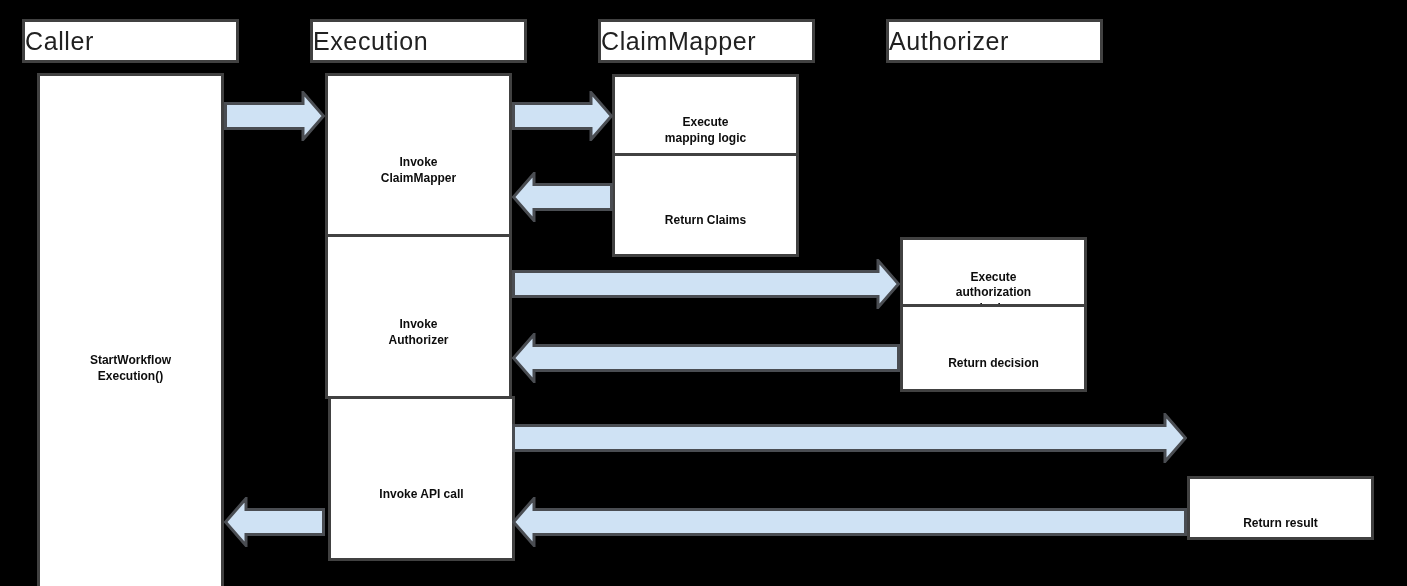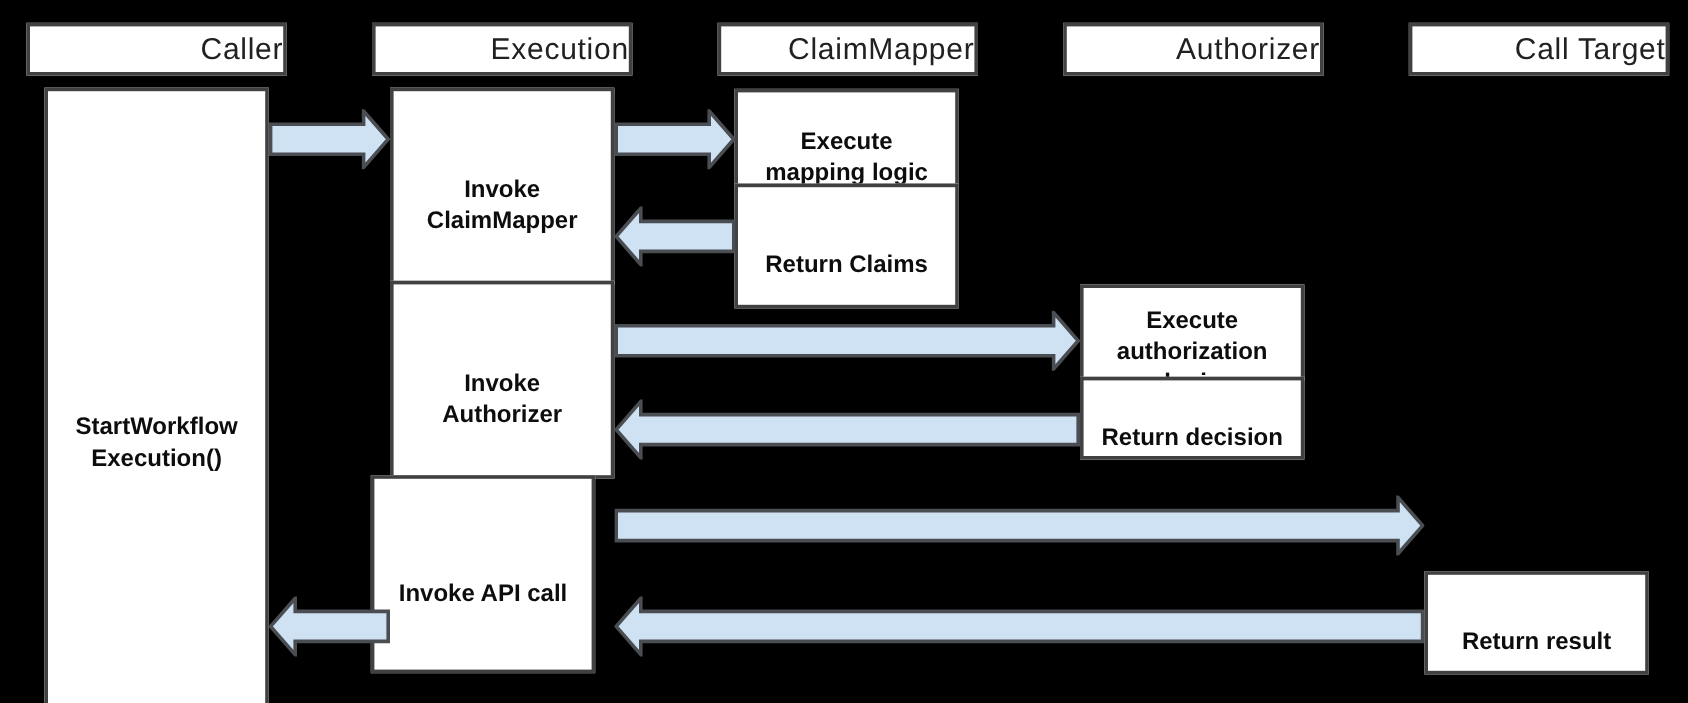--- a/index.html
+++ b/index.html
@@ -18,42 +18,42 @@
   .hbox {
     position: absolute;
     top: 19px;
     height: 44px;
     width: 217px;
     background: #ffffff;
     border: 3px solid #414141;
     box-sizing: border-box;
     display: flex;
     align-items: center;
-    justify-content: flex-end;
+    justify-content: flex-start;
   }
   .hbox span {
     font-size: 25px;
     font-weight: 400;
     letter-spacing: 0.6px;
     color: #212121;
     white-space: nowrap;
   }
   .sbox {
     position: absolute;
     width: 187px;
     background: #ffffff;
     border: 3px solid #414141;
     box-sizing: border-box;
     display: flex;
     align-items: center;
     justify-content: center;
     text-align: center;
   }
   .sbox span {
-    font-size: 20px;
+    font-size: 12px;
     font-weight: 700;
     line-height: 1.3;
     color: #0d0d0d;
     white-space: pre-line;
     margin-top: 32px;
   }
   .arrow {
     position: absolute;
     height: 50px;
     display: block;
@@ -75,59 +75,56 @@
     </div>
   <div class="hbox" style="left:310px">
       <span>Execution</span>
     </div>
   <div class="hbox" style="left:598px">
       <span>ClaimMapper</span>
     </div>
   <div class="hbox" style="left:886px">
       <span>Authorizer</span>
     </div>
-  <div class="hbox" style="left:1174px">
-      <span>Call Target</span>
-    </div>
 
   <div class="sbox" style="left:37px; top:73px; height:560px">
     <span>StartWorkflow
 Execution()</span>
   </div>
 
   <div class="sbox" style="left:325px; top:73px; height:164px">
     <span>Invoke
 ClaimMapper</span>
   </div>
   <div class="sbox" style="left:325px; top:234px; height:165px">
     <span>Invoke
 Authorizer</span>
   </div>
-  <div class="sbox" style="left:309px; top:396px; height:165px">
+  <div class="sbox" style="left:328px; top:396px; height:165px">
     <span>Invoke API call</span>
   </div>
 
   <div class="sbox" style="left:612px; top:74px; height:82px">
     <span>Execute
 mapping logic</span>
   </div>
   <div class="sbox" style="left:612px; top:153px; height:104px">
     <span>Return Claims</span>
   </div>
 
   <div class="sbox" style="left:900px; top:237px; height:80px">
     <span>Execute
 authorization
 logic</span>
   </div>
-  <div class="sbox" style="left:900px; top:314px; height:69px">
+  <div class="sbox" style="left:900px; top:304px; height:88px">
     <span>Return decision</span>
   </div>
 
-  <div class="sbox" style="left:1187px; top:476px; height:86px">
+  <div class="sbox" style="left:1187px; top:476px; height:64px">
     <span>Return result</span>
   </div>
 
   <svg class="arrow" style="left:224px; top:91px" width="101" height="50" viewBox="0 0 101 50">
     <polygon points="1.5,12.5 79,12.5 79,1.5 99.5,25 79,48.5 79,37.5 1.5,37.5"></polygon>
   </svg>
 
   <svg class="arrow" style="left:512px; top:91px" width="101" height="50" viewBox="0 0 101 50">
     <polygon points="1.5,12.5 79,12.5 79,1.5 99.5,25 79,48.5 79,37.5 1.5,37.5"></polygon>
   </svg>

